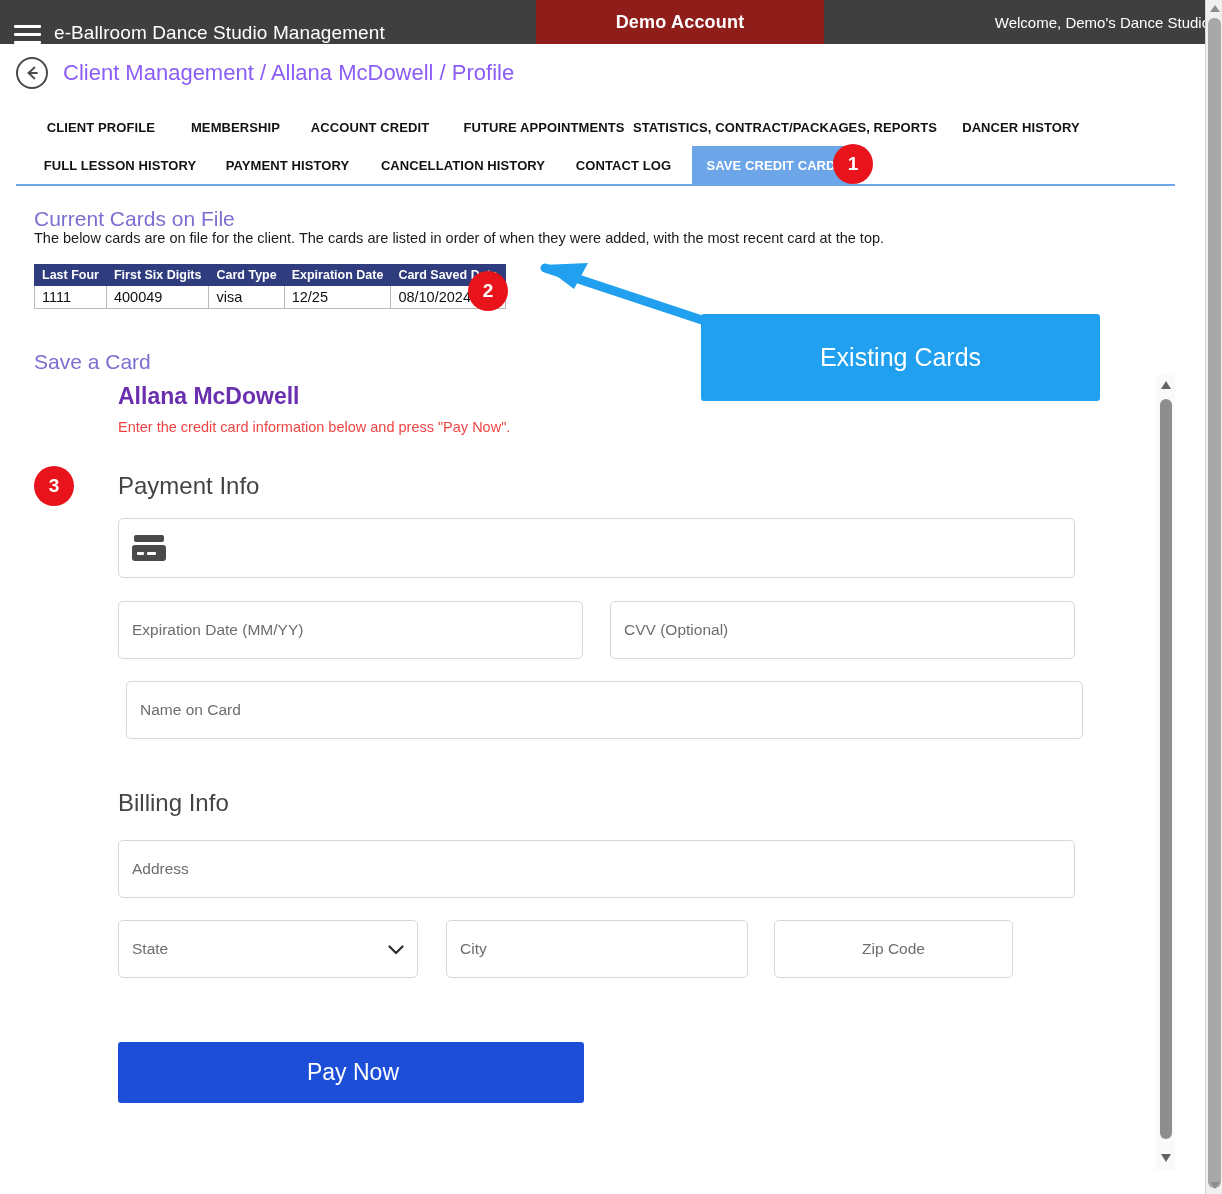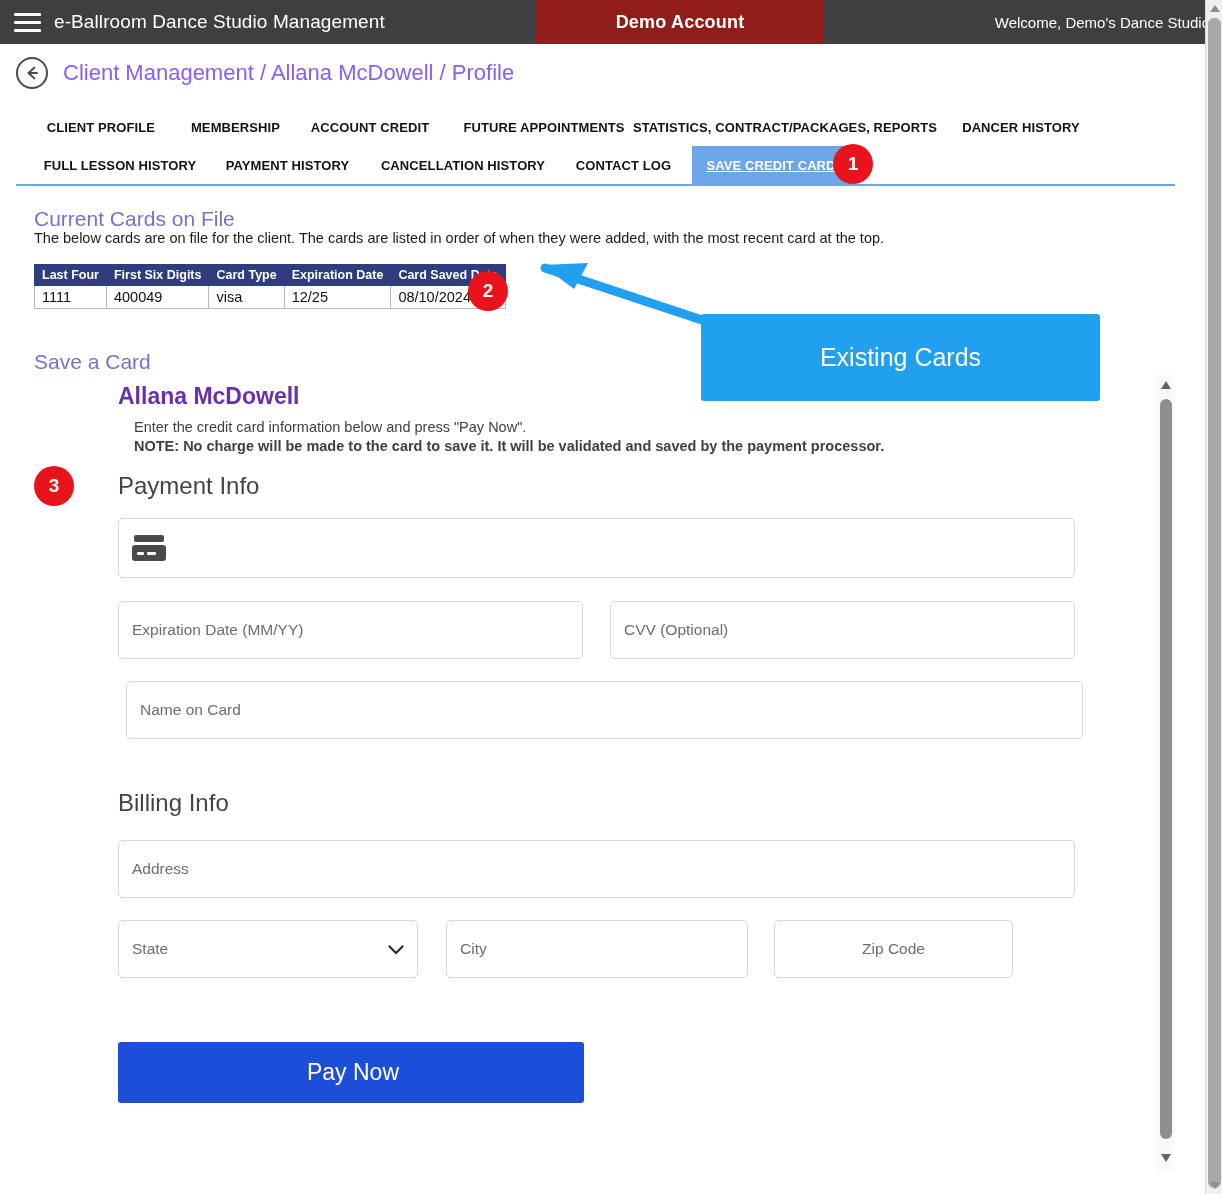--- a/index.html
+++ b/index.html
@@ -18,21 +18,21 @@
     background: #ffffff;
   }
 
   
   .topbar {
     position: absolute;
     left: 0; top: 0;
     width: 1205px; height: 44px;
     background: #3f3f3f;
     display: flex;
-    align-items: center;
+    align-items: flex-end;
   }
   .hamburger {
     width: 54px;
     display: flex;
     flex-direction: column;
     align-items: center;
     justify-content: center;
     gap: 5px;
     cursor: pointer;
   }
@@ -215,23 +215,23 @@
   .client-name {
     position: absolute;
     left: 118px; top: 383px;
     font-size: 23px;
     font-weight: bold;
     color: #6a2fae;
     white-space: nowrap;
   }
   .form-note {
     position: absolute;
-    left: 134px;
+    left: 118px;
     font-size: 14.5px;
-    color: #404040;
+    color: #ef4444;
     white-space: nowrap;
   }
   .form-note.bold { font-weight: bold; }
 
   .sec-title {
     position: absolute;
     left: 118px;
     font-size: 24px;
     color: #444444;
     white-space: nowrap;
@@ -397,21 +397,21 @@
         <div class="tab" style="left: 288px; width: 132px;">ACCOUNT CREDIT</div>
         <div class="tab" style="left: 438px; width: 180px;">FUTURE APPOINTMENTS</div>
         <div class="tab" style="left: 631px; width: 276px;">STATISTICS, CONTRACT/PACKAGES, REPORTS</div>
         <div class="tab" style="left: 936px; width: 138px;">DANCER HISTORY</div>
       </div>
     <div class="tabrow" id="tabrow2">
         <div class="tab" style="left: 20px; width: 168px;">FULL LESSON HISTORY</div>
         <div class="tab" style="left: 200px; width: 143px;">PAYMENT HISTORY</div>
         <div class="tab" style="left: 357px; width: 180px;">CANCELLATION HISTORY</div>
         <div class="tab" style="left: 547px; width: 121px;">CONTACT LOG</div>
-        <div class="tab active" style="left: 676px; width: 158px; text-decoration: underline;">SAVE CREDIT CARD</div>
+        <div class="tab active" style="left: 676px; width: 158px;">SAVE CREDIT CARD</div>
       </div>
   </div>
   <div class="tab-underline"></div>
 
   <div class="h-purple" style="left:34px; top:207px;">Current Cards on File</div>
   <div class="desc" style="left:34px; top:230px;">The below cards are on file for the client. The cards are listed in order of when they were added, with the most recent card at the top.</div>
 
   <table class="cards-table">
     <thead>
         <tr id="cards-head">
@@ -436,21 +436,20 @@
   <svg class="arrow-svg" width="580" height="160" viewBox="0 0 580 160">
     <path d="M168,72 L5,18" fill="none" stroke="#20a0ef" stroke-width="9" stroke-linecap="round"></path>
     <path d="M2,15 L48,13 L34,39 Z" fill="#20a0ef"></path>
     <path d="M168,72 L200,64 L200,80 Z" fill="#20a0ef"></path>
   </svg>
   <div class="callout">Existing Cards</div>
 
   <div class="h-purple" style="left:34px; top:350px;">Save a Card</div>
   <div class="client-name">Allana McDowell</div>
   <div class="form-note" style="top:419px;">Enter the credit card information below and press "Pay Now".</div>
-  <div class="form-note bold" style="top:438px;">NOTE: No charge will be made to the card to save it. It will be validated and saved by the payment processor.</div>
 
   <div class="sec-title" style="top:472px;">Payment Info</div>
 
   <div class="field" style="left:118px; top:518px; width:957px; height:60px;">
     <span class="card-icon">
       <span class="stripe"></span>
         <span class="body"></span>
     </span>
   </div>
 

